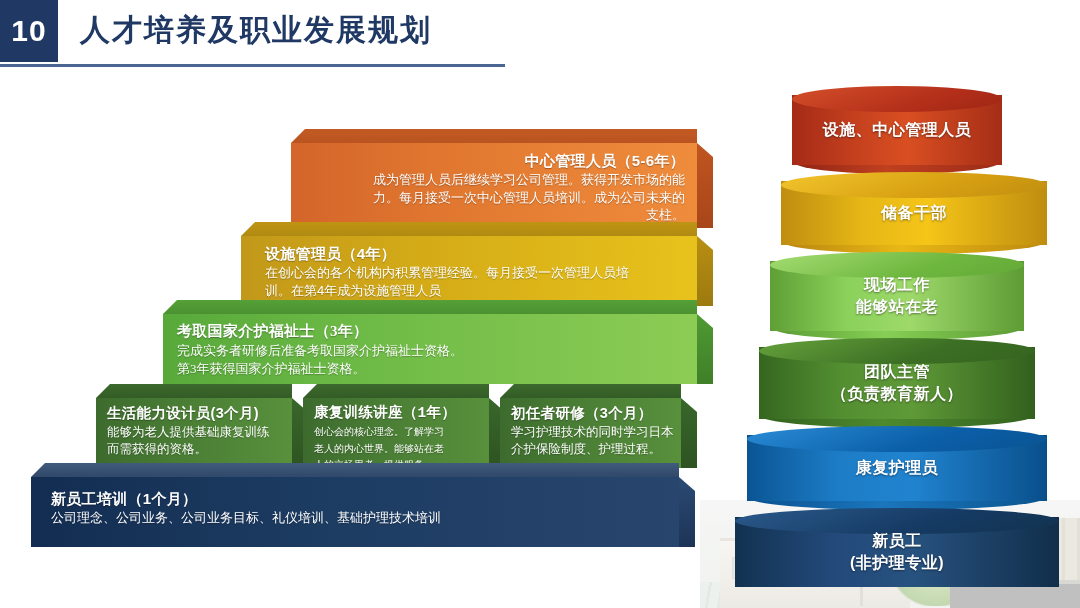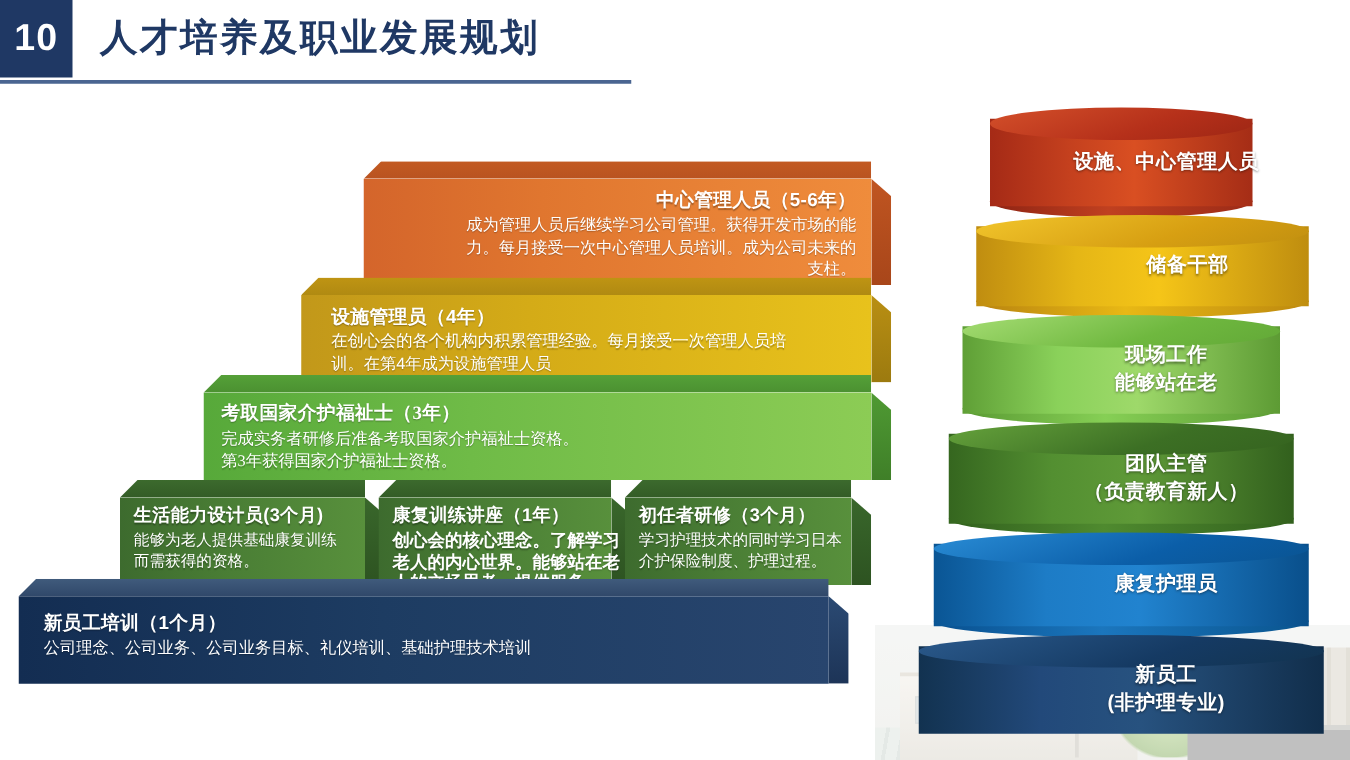--- a/index.html
+++ b/index.html
@@ -63,21 +63,21 @@
   
   #stack{position:absolute;left:735px;top:78px;width:330px;height:478px;}
   .cyl{position:absolute;}
   .cyl .body{position:absolute;left:0;top:9px;width:100%;height:calc(100% - 18px);
      border-radius:0;}
   .cyl .capTop{position:absolute;left:0;top:0;width:100%;height:26px;border-radius:50%;}
   .cyl .capBot{position:absolute;left:0;bottom:0;width:100%;height:26px;border-radius:50%;}
   .cyl .lbl{position:absolute;left:0;top:0;width:100%;height:100%;
      display:flex;flex-direction:column;align-items:center;justify-content:center;
      color:#fff;font-size:16px;font-weight:bold;line-height:22px;
-     text-shadow:0 1px 2px rgba(0,0,0,.45);text-align:center;letter-spacing:.5px;margin-left:36px;}
+     text-shadow:0 1px 2px rgba(0,0,0,.45);text-align:center;letter-spacing:.5px;}
 </style>
 </head>
 <body>
 
 <div id="bg-photo">
   <div class="bgsky"></div>
   <div class="bgroof"></div>
   <div class="bgbuild2"></div>
   <div class="bgbuild1">
     <div class="win" style="left:12px"></div>
@@ -147,42 +147,42 @@
         <div>能够为老人提供基础康复训练</div>
         <div>而需获得的资格。</div>
       </div>
     </div>
   </div>
 
   <div class="slab" id="c2" style="left:303px;top:398px;width:186px;height:70px;">
     <div class="top" style="background:linear-gradient(180deg,#3c6a2d,#335c26);clip-path:polygon(14px 0,100% 0,100% 100%,0 100%);"></div>
     <div class="side" style="background:linear-gradient(180deg,#39672b,#2d5321);clip-path:polygon(0 0,100% 14px,100% 100%,0 100%);"></div>
     <div class="face" style="background:linear-gradient(90deg,#3d6b2e 0%,#4a7e35 45%,#58903c 100%);padding:6px 6px 4px 11px;">
-      <div class="ttl" style="font-size:14.5px;">康复训练讲座（1年）</div>
-      <div class="bdy" style="font-size:14px;line-height:16.5px;font-weight:bold;">
+      <div class="ttl" style="font-size:14.5px;font-family:Liberation Mono, monospace;">康复训练讲座（1年）</div>
+      <div class="bdy" style="font-size:10px;line-height:16.5px;">
         <div>创心会的核心理念。了解学习</div>
         <div>老人的内心世界。能够站在老</div>
         <div>人的立场思考、提供服务。</div>
       </div>
     </div>
   </div>
 
   <div class="slab" id="c3" style="left:500px;top:398px;width:181px;height:70px;">
     <div class="top" style="background:linear-gradient(180deg,#3c6a2d,#335c26);clip-path:polygon(14px 0,100% 0,100% 100%,0 100%);"></div>
     <div class="side" style="background:linear-gradient(180deg,#39672b,#2d5321);clip-path:polygon(0 0,100% 14px,100% 100%,0 100%);"></div>
     <div class="face" style="background:linear-gradient(90deg,#3d6b2e 0%,#4a7e35 45%,#58903c 100%);padding:6px 6px 4px 11px;">
       <div class="ttl" style="font-size:14.5px;">初任者研修（3个月）</div>
       <div class="bdy" style="font-size:12.5px;line-height:16.5px;">
         <div>学习护理技术的同时学习日本</div>
         <div>介护保险制度、护理过程。</div>
       </div>
     </div>
   </div>
 
-  <div class="slab" id="s5" style="left:15px;top:477px;width:648px;height:70px;">
+  <div class="slab" id="s5" style="left:31px;top:477px;width:648px;height:70px;">
     <div class="top" style="background:linear-gradient(180deg,#405b7c,#30486a);clip-path:polygon(14px 0,100% 0,100% 100%,0 100%);"></div>
     <div class="side" style="background:linear-gradient(180deg,#2b4a73,#1d3457);clip-path:polygon(0 0,100% 14px,100% 100%,0 100%);"></div>
     <div class="face" style="background:linear-gradient(90deg,#132d52 0%,#1d3c62 45%,#28456e 100%);padding:12px 12px 6px 20px;">
       <div class="ttl">新员工培训（1个月）</div>
       <div class="bdy">
         <div>公司理念、公司业务、公司业务目标、礼仪培训、基础护理技术培训</div>
       </div>
     </div>
   </div>
 </div>

